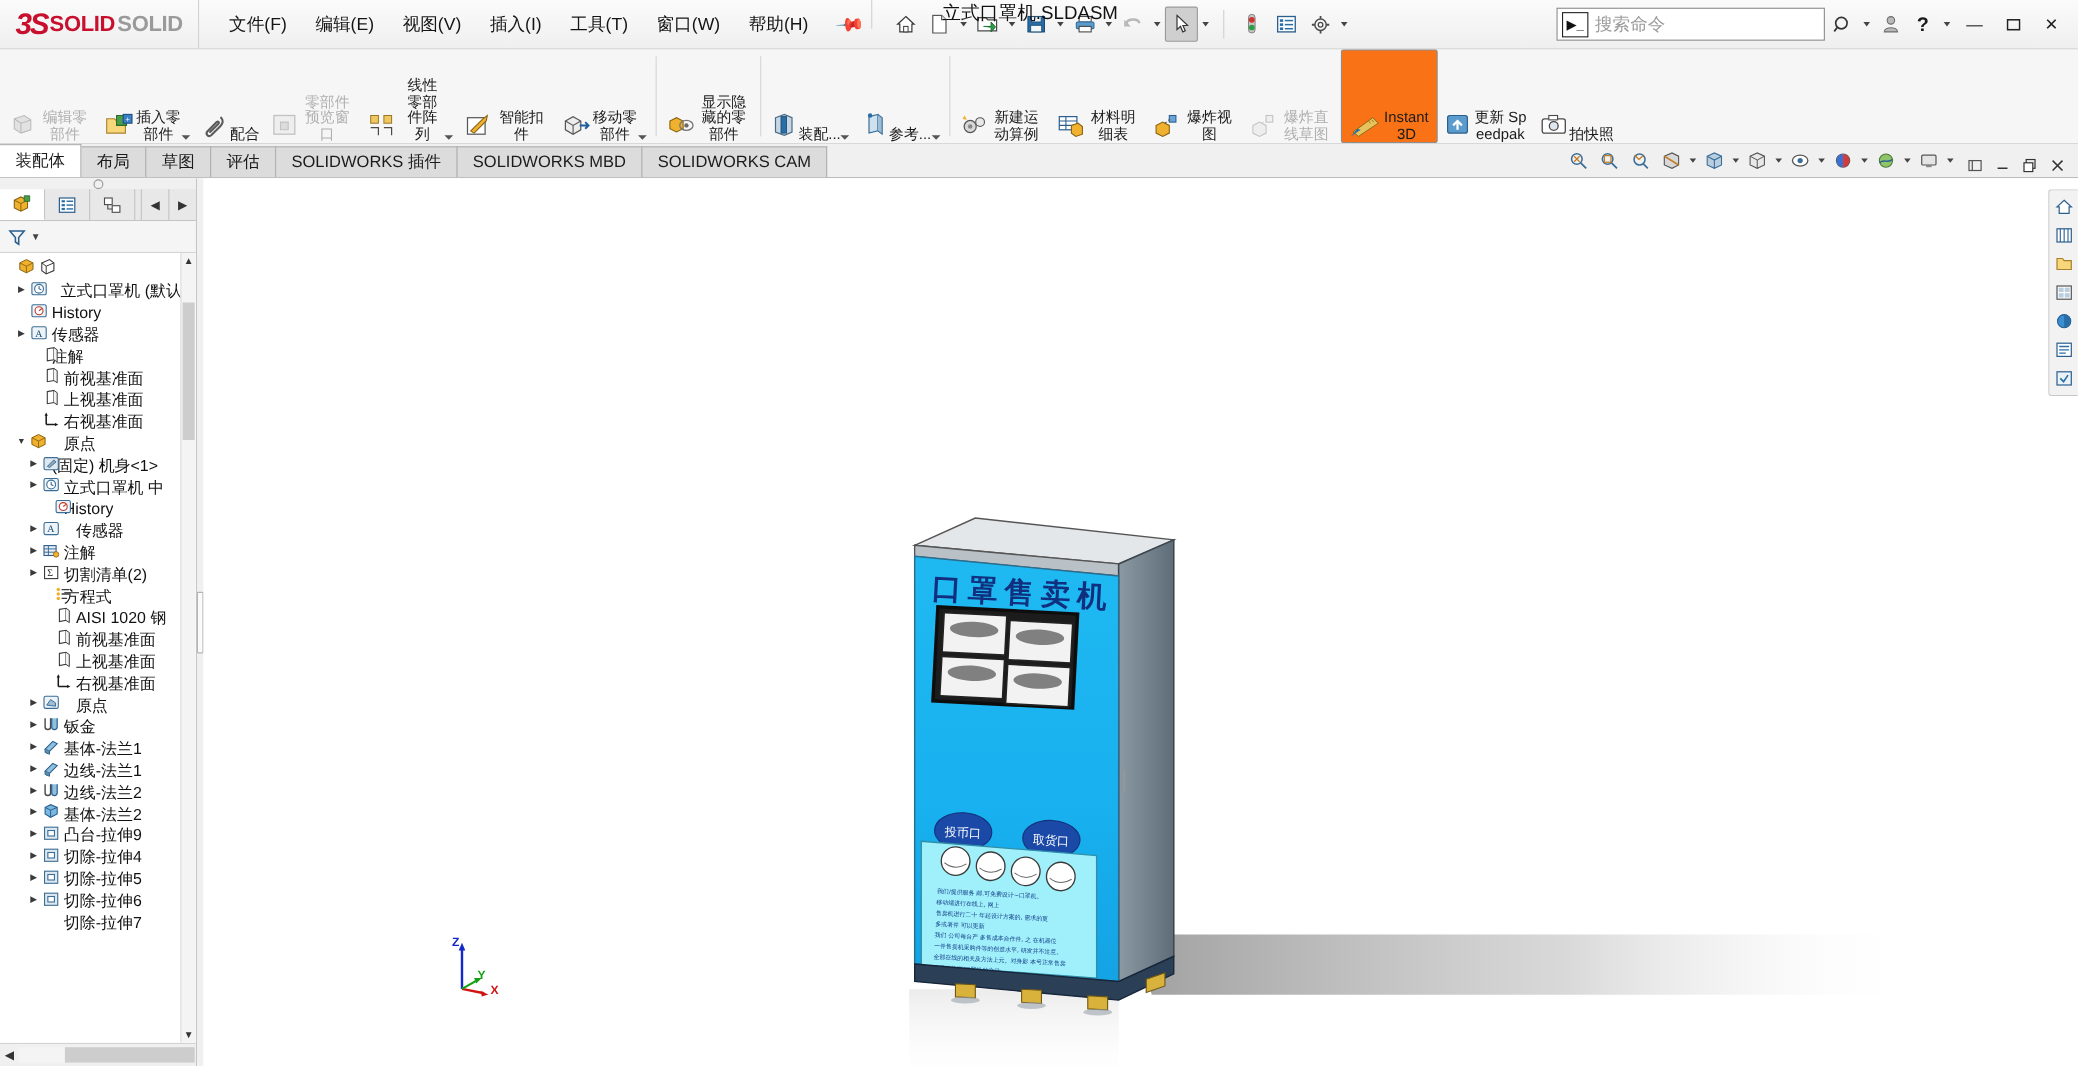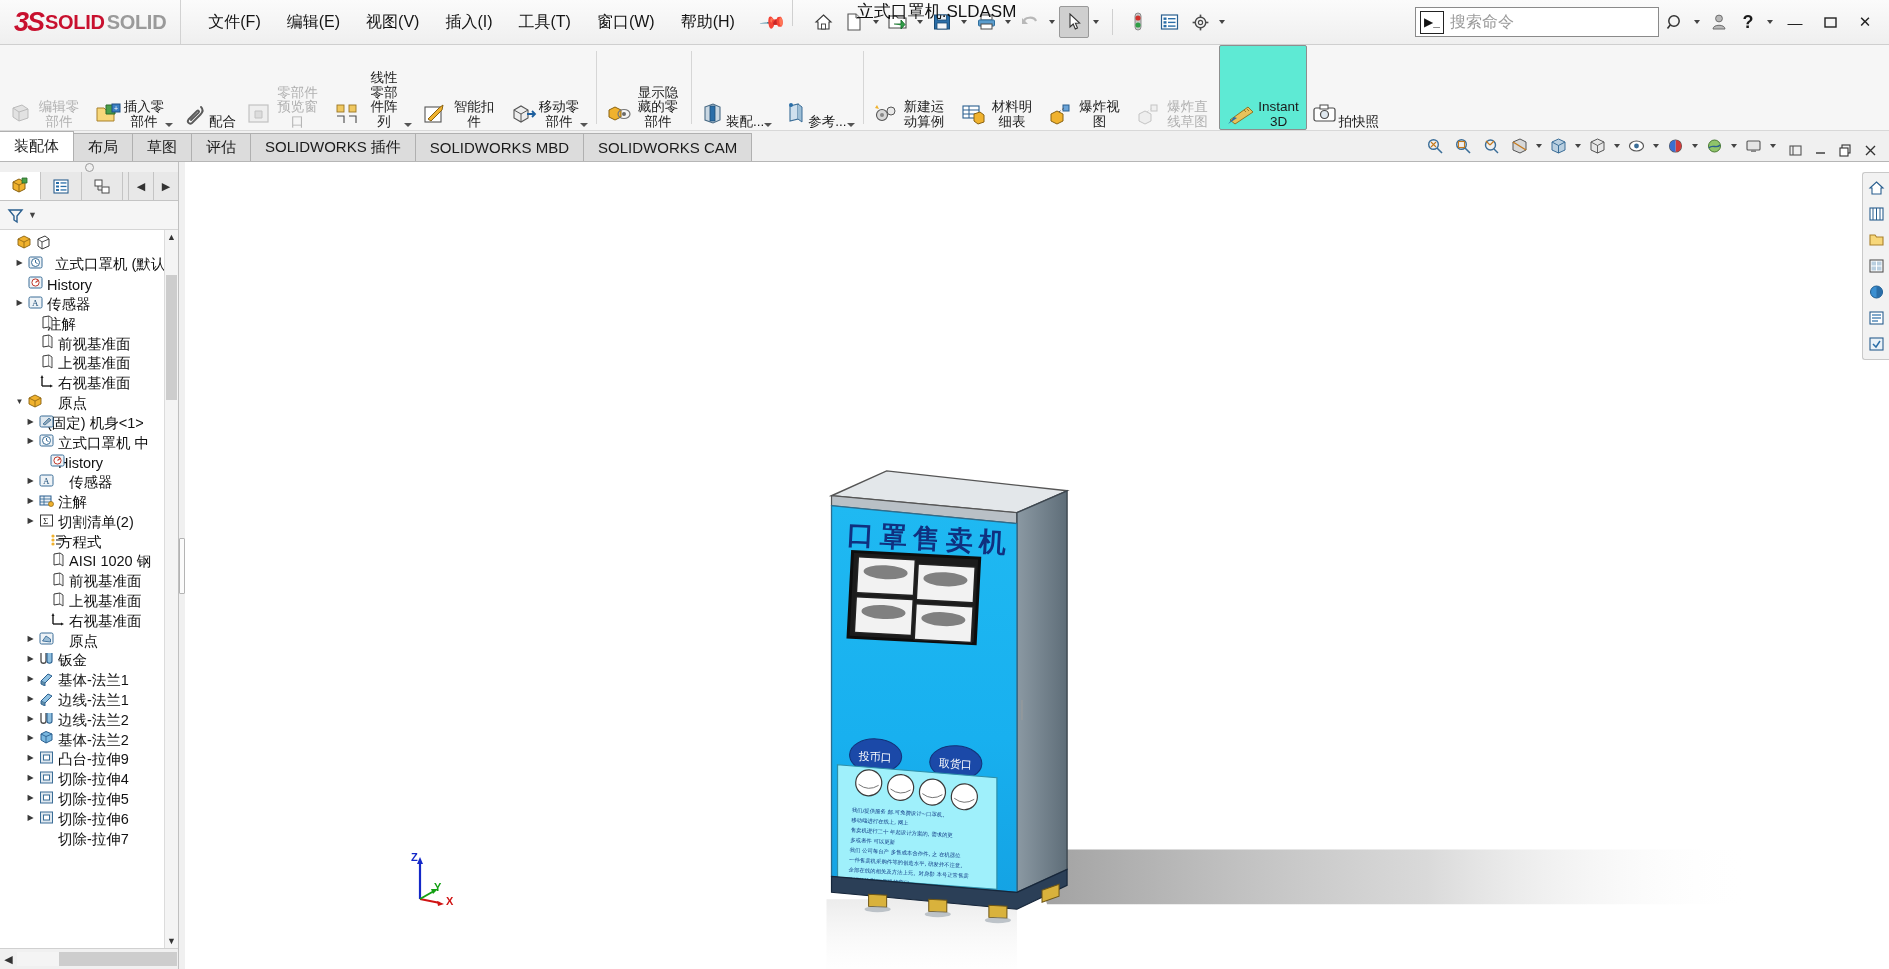--- a/index.html
+++ b/index.html
@@ -39,21 +39,21 @@
   .win-btn{width:32px;height:30px;display:flex;align-items:center;justify-content:center;cursor:pointer;font-size:15px;color:#222;}
 
   
   .ribbon{height:85px;min-height:85px;background:#f6f6f6;display:flex;align-items:stretch;
      border-bottom:1px solid #d8d8d8;position:relative;padding-left:2px;}
   .rb-group{display:flex;align-items:stretch;}
   .rb-div{width:1px;background:#d6d6d6;margin:6px 3px 6px 3px;}
   .rb-item{min-width:52px;max-width:78px;display:flex;flex-direction:row;align-items:flex-end;
      justify-content:flex-start;padding:5px 4px 0 4px;cursor:default;border:1px solid transparent;border-radius:2px;}
   .rb-item.disabled{color:#b0b0b0;}
-  .rb-item.pressed{background:#5eead4;border:1px solid #8e8e8e;}
+  .rb-item.pressed{background:#f97316;border:1px solid #8e8e8e;}
   .rb-ico{height:27px;display:flex;align-items:center;justify-content:center;margin-bottom:1px;}
   .rb-lbl{font-size:13.5px;line-height:14.5px;text-align:center;white-space:normal;word-break:break-all;}
   .rb-dd{margin-top:auto;padding-bottom:2px;}
   .rb-dd::after{content:"";display:block;border-left:4px solid transparent;border-right:4px solid transparent;border-top:4.5px solid #555;}
   .rb-item.wide{min-width:66px;}
   .rb-item.i3d{min-width:64px;padding-top:8px;}
 
   
   .tabrow{height:30px;min-height:30px;background:#f0f0f0;display:flex;align-items:flex-end;
      border-bottom:1px solid #b6b6b6;position:relative;}
@@ -438,20 +438,29 @@
               <path d="M13 14 L4 20 L10 13" fill="#2a6ea8"></path>
               <g stroke="#8a6a18" stroke-width="0.8">
                 <line x1="20" y1="6" x2="22" y2="8"></line>
                 <line x1="23" y1="5" x2="25" y2="7"></line>
               </g>
             </svg>
         </div>
         <div class="rb-lbl">Instant3D</div>
       </div>
 
+      <div class="rb-item wide">
+        <div class="rb-ico">
+          <svg width="27" height="25" viewBox="0 0 27 25">
+              <rect x="4" y="3" width="18" height="16" rx="2" fill="#5b9ccc" stroke="#2a5f8f" stroke-width="1.1"></rect>
+              <path d="M9 12 L13 8 L17 12 M13 8 L13 16" fill="none" stroke="#fff" stroke-width="2"></path>
+            </svg>
+        </div>
+        <div class="rb-lbl">更新 Speedpak</div>
+      </div>
 
       <div class="rb-item">
         <div class="rb-ico">
           <svg width="27" height="25" viewBox="0 0 27 25">
               <rect x="2" y="6" width="21" height="13" rx="2" fill="#fff" stroke="#4a4a4a" stroke-width="1.2"></rect>
               <rect x="8" y="3" width="8" height="4" fill="#fff" stroke="#4a4a4a" stroke-width="1"></rect>
               <circle cx="12.5" cy="12.5" r="4" fill="#dfe8ef" stroke="#4a4a4a" stroke-width="1.2"></circle>
             </svg>
         </div>
         <div class="rb-lbl">拍快照</div>

